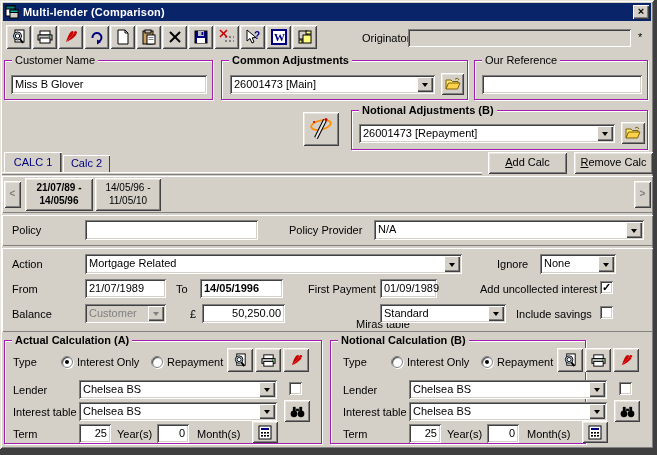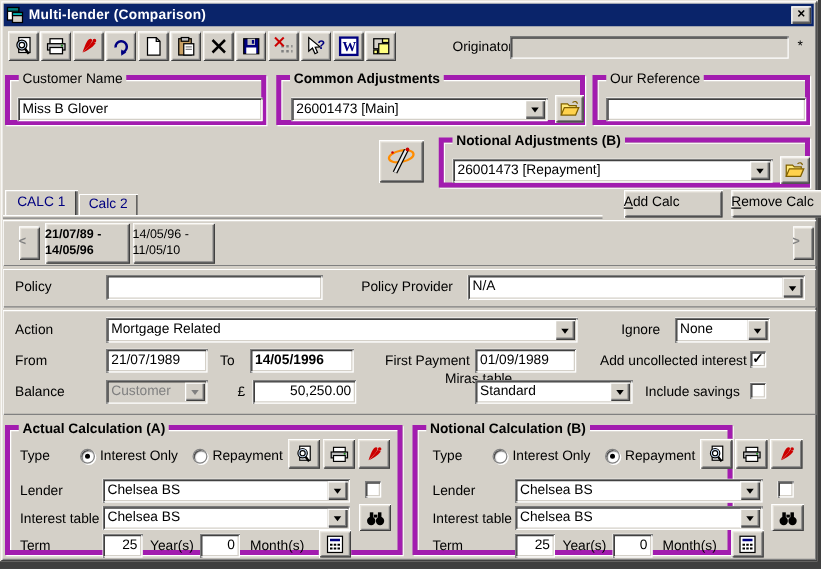--- a/index.html
+++ b/index.html
@@ -24,40 +24,40 @@
     box-shadow: inset 1px 1px 0 #fff, inset -1px -1px 0 #404040, inset -2px -2px 0 #808080;
   }
   .raised { background:#d4d0c8; box-shadow: inset 1px 1px 0 #fff, inset -1px -1px 0 #404040, inset 2px 2px 0 #e8e4dc, inset -2px -2px 0 #808080; }
   .fld { position:absolute; background:#fff; padding:3px 4px 0 4px;
     box-shadow: inset 1px 1px 0 #808080, inset -1px -1px 0 #fff, inset 2px 2px 0 #404040, inset -2px -2px 0 #d4d0c8; }
   .fld.dis { background:#d4d0c8; color:#808080; }
   .fld.num { text-align:right; }
   .lbl { position:absolute; white-space:nowrap; }
   .toolbar { position:absolute; left:6px; top:25px; display:flex; gap:1px; }
   .tbtn { width:25px; height:24px; display:flex; align-items:center; justify-content:center; }
-  .gbx { position:absolute; border:4px solid #a21caf; box-shadow: 1px 1px 0 #fff, inset 1px 1px 0 #fff; }
+  .gbx { position:absolute; border:1px solid #a21caf; box-shadow: 1px 1px 0 #fff, inset 1px 1px 0 #fff; }
   .glabel { position:absolute; top:-7px; left:7px; background:#d4d0c8; padding:0 3px; white-space:nowrap; }
   .b { font-weight:bold; }
   .combo { position:absolute; background:#fff; padding:3px 20px 0 4px;
     box-shadow: inset 1px 1px 0 #808080, inset -1px -1px 0 #fff, inset 2px 2px 0 #404040, inset -2px -2px 0 #d4d0c8;
     white-space:nowrap; overflow:hidden; }
   .combo .cbtn { position:absolute; right:2px; top:2px; bottom:2px; width:16px; background:#d4d0c8;
     box-shadow: inset 1px 1px 0 #fff, inset -1px -1px 0 #404040, inset -2px -2px 0 #808080;
     display:flex; align-items:center; justify-content:center; }
   .tri { width:0; height:0; border:3px solid transparent; border-top:4px solid #000; margin-top:4px; }
   .combo.dis { background:#d4d0c8; color:#808080; }
   .combo.dis .tri { border-top-color:#808080; }
   .smbtn { position:absolute; display:flex; align-items:center; justify-content:center; }
   .tab { position:absolute; color:#000080; text-align:center; }
   .tab.active { background:#d4d0c8; box-shadow: inset 1px 1px 0 #fff, inset -1px 0 0 #808080, inset -2px 0 0 #404040; }
   .tab.inactive { background:#d4d0c8; box-shadow: inset 1px 1px 0 #fff, inset -1px 0 0 #404040; }
   .tabline { position:absolute; background:#d4d0c8; box-shadow: inset 0 1px 0 #fff, inset 0 -1px 0 #808080; }
   .panel { position:absolute; background:#d4d0c8; box-shadow: inset 1px 1px 0 #fff, inset -1px -1px 0 #808080; }
-  .pushbtn { position:absolute; background:#d4d0c8; 
-    box-shadow: inset 1px 1px 0 #fff, inset -1px -1px 0 #404040, inset 2px 2px 0 #e8e4dc, inset -2px -2px 0 #808080; margin-left: 11px; }
+  .pushbtn { position:absolute; background:#d4d0c8; text-align:center;
+    box-shadow: inset 1px 1px 0 #fff, inset -1px -1px 0 #404040, inset 2px 2px 0 #e8e4dc, inset -2px -2px 0 #808080; }
   .u { text-decoration:underline; }
   .datebtn { font-size:10px; line-height:13px; padding-top:3px; }
   .arrowbtn { color:#808080; font-weight:bold; font-size:10px; padding-top:7px; }
   .chk { position:absolute; width:13px; height:13px; background:#fff; font-size:11px; font-weight:bold;
     line-height:12px; text-align:center;
     box-shadow: inset 1px 1px 0 #808080, inset -1px -1px 0 #fff, inset 2px 2px 0 #404040, inset -2px -2px 0 #d4d0c8; }
   .radio { position:absolute; width:12px; height:12px; border-radius:50%; background:#fff;
     border:1px solid #808080; box-shadow: inset 1px 1px 1px #404040, 1px 1px 0 #fff; }
   .radio .dot { display:none; position:absolute; left:3px; top:3px; width:4px; height:4px; border-radius:50%; background:#000; }
   .radio.on .dot { display:block; }
@@ -286,34 +286,34 @@
       <span class="cbtn">
             <span class="tri"></span>
           </span>
     </div>
 
     <span class="lbl" style="left:10px; top:35px;">From</span>
     <div class="fld" style="left:83px; top:31px; width:81px; height:19px;">21/07/1989</div>
     <span class="lbl" style="left:174px; top:35px;">To</span>
     <div class="fld" style="left:198px; top:31px; width:83px; height:19px;font-weight:bold;">14/05/1996</div>
     <span class="lbl" style="left:306px; top:35px;">First Payment</span>
-    <div class="fld" style="left:378px; top:31px; width:81px; height:19px;">01/09/1989</div>
+    <div class="fld" style="left:378px; top:31px; width:57px; height:19px;">01/09/1989</div>
     <span class="lbl" style="left:478px; top:35px;">Add uncollected interest</span>
     <div class="chk" style="left:598px; top:33px;">✓</div>
 
     <span class="lbl" style="left:10px; top:60px;">Balance</span>
     <div class="combo dis" style="left:83px; top:56px; width:81px; height:19px;">
       <span>Customer</span>
       <span class="cbtn">
             <span class="tri"></span>
           </span>
     </div>
     <span class="lbl" style="left:188px; top:60px;">£</span>
     <div class="fld num" style="left:200px; top:56px; width:83px; height:19px;">50,250.00</div>
-    <span class="lbl" style="left:306px; top:49px;padding-left:48px;">Miras table</span>
+    <span class="lbl" style="left:306px; top:70px;padding-left:48px;">Miras table</span>
     <div class="combo" style="left:378px; top:56px; width:126px; height:19px;">
       <span>Standard</span>
       <span class="cbtn">
             <span class="tri"></span>
           </span>
     </div>
     <span class="lbl" style="left:514px; top:60px;">Include savings</span>
     <div class="chk" style="left:598px; top:58px;"></div>
   </div>
 

